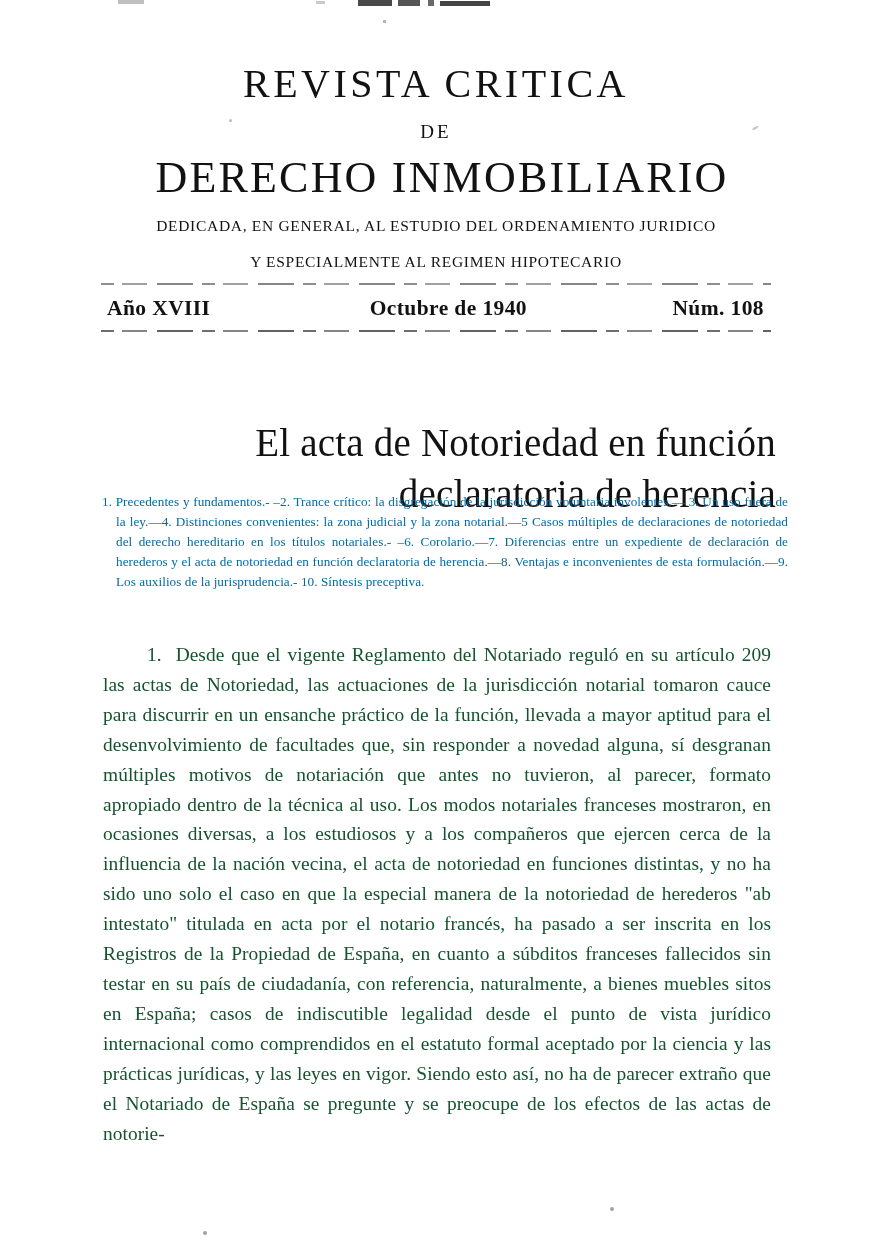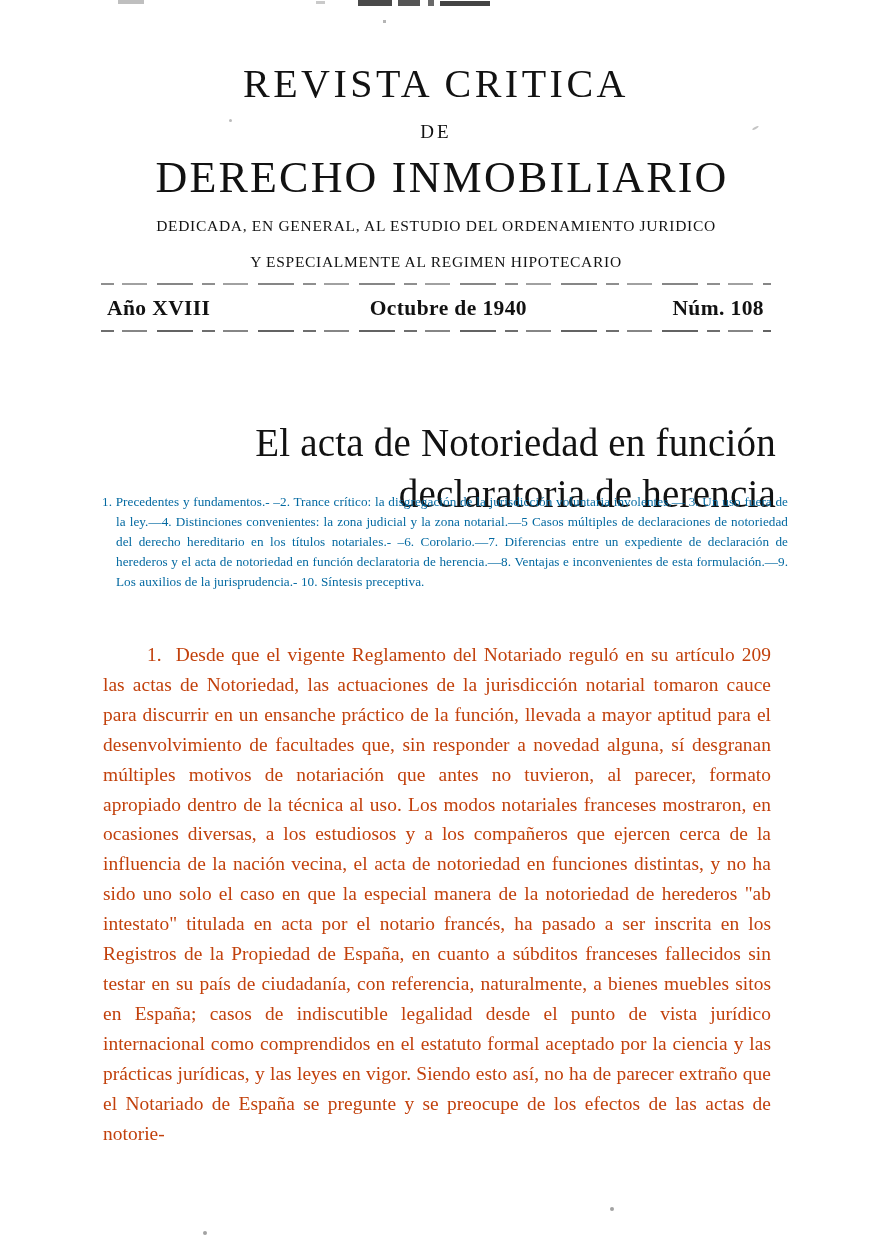--- a/index.html
+++ b/index.html
@@ -143,21 +143,21 @@
   
   .body-text {
     position: absolute;
     top: 640px; left: 103px;
     width: 668px;
     font-size: 19.4px;
     line-height: 29.9px;
     text-align: justify;
     text-indent: 44px;
     letter-spacing: .05px;
-    color: #c2410c;
+    color: #14532d;
     hyphens: manual;
   }
   .body-text .para-num { margin-right: 14px; }
 
   
   .speck {
     position: absolute;
     background: #555;
     border-radius: 50%;
     opacity: .55;

